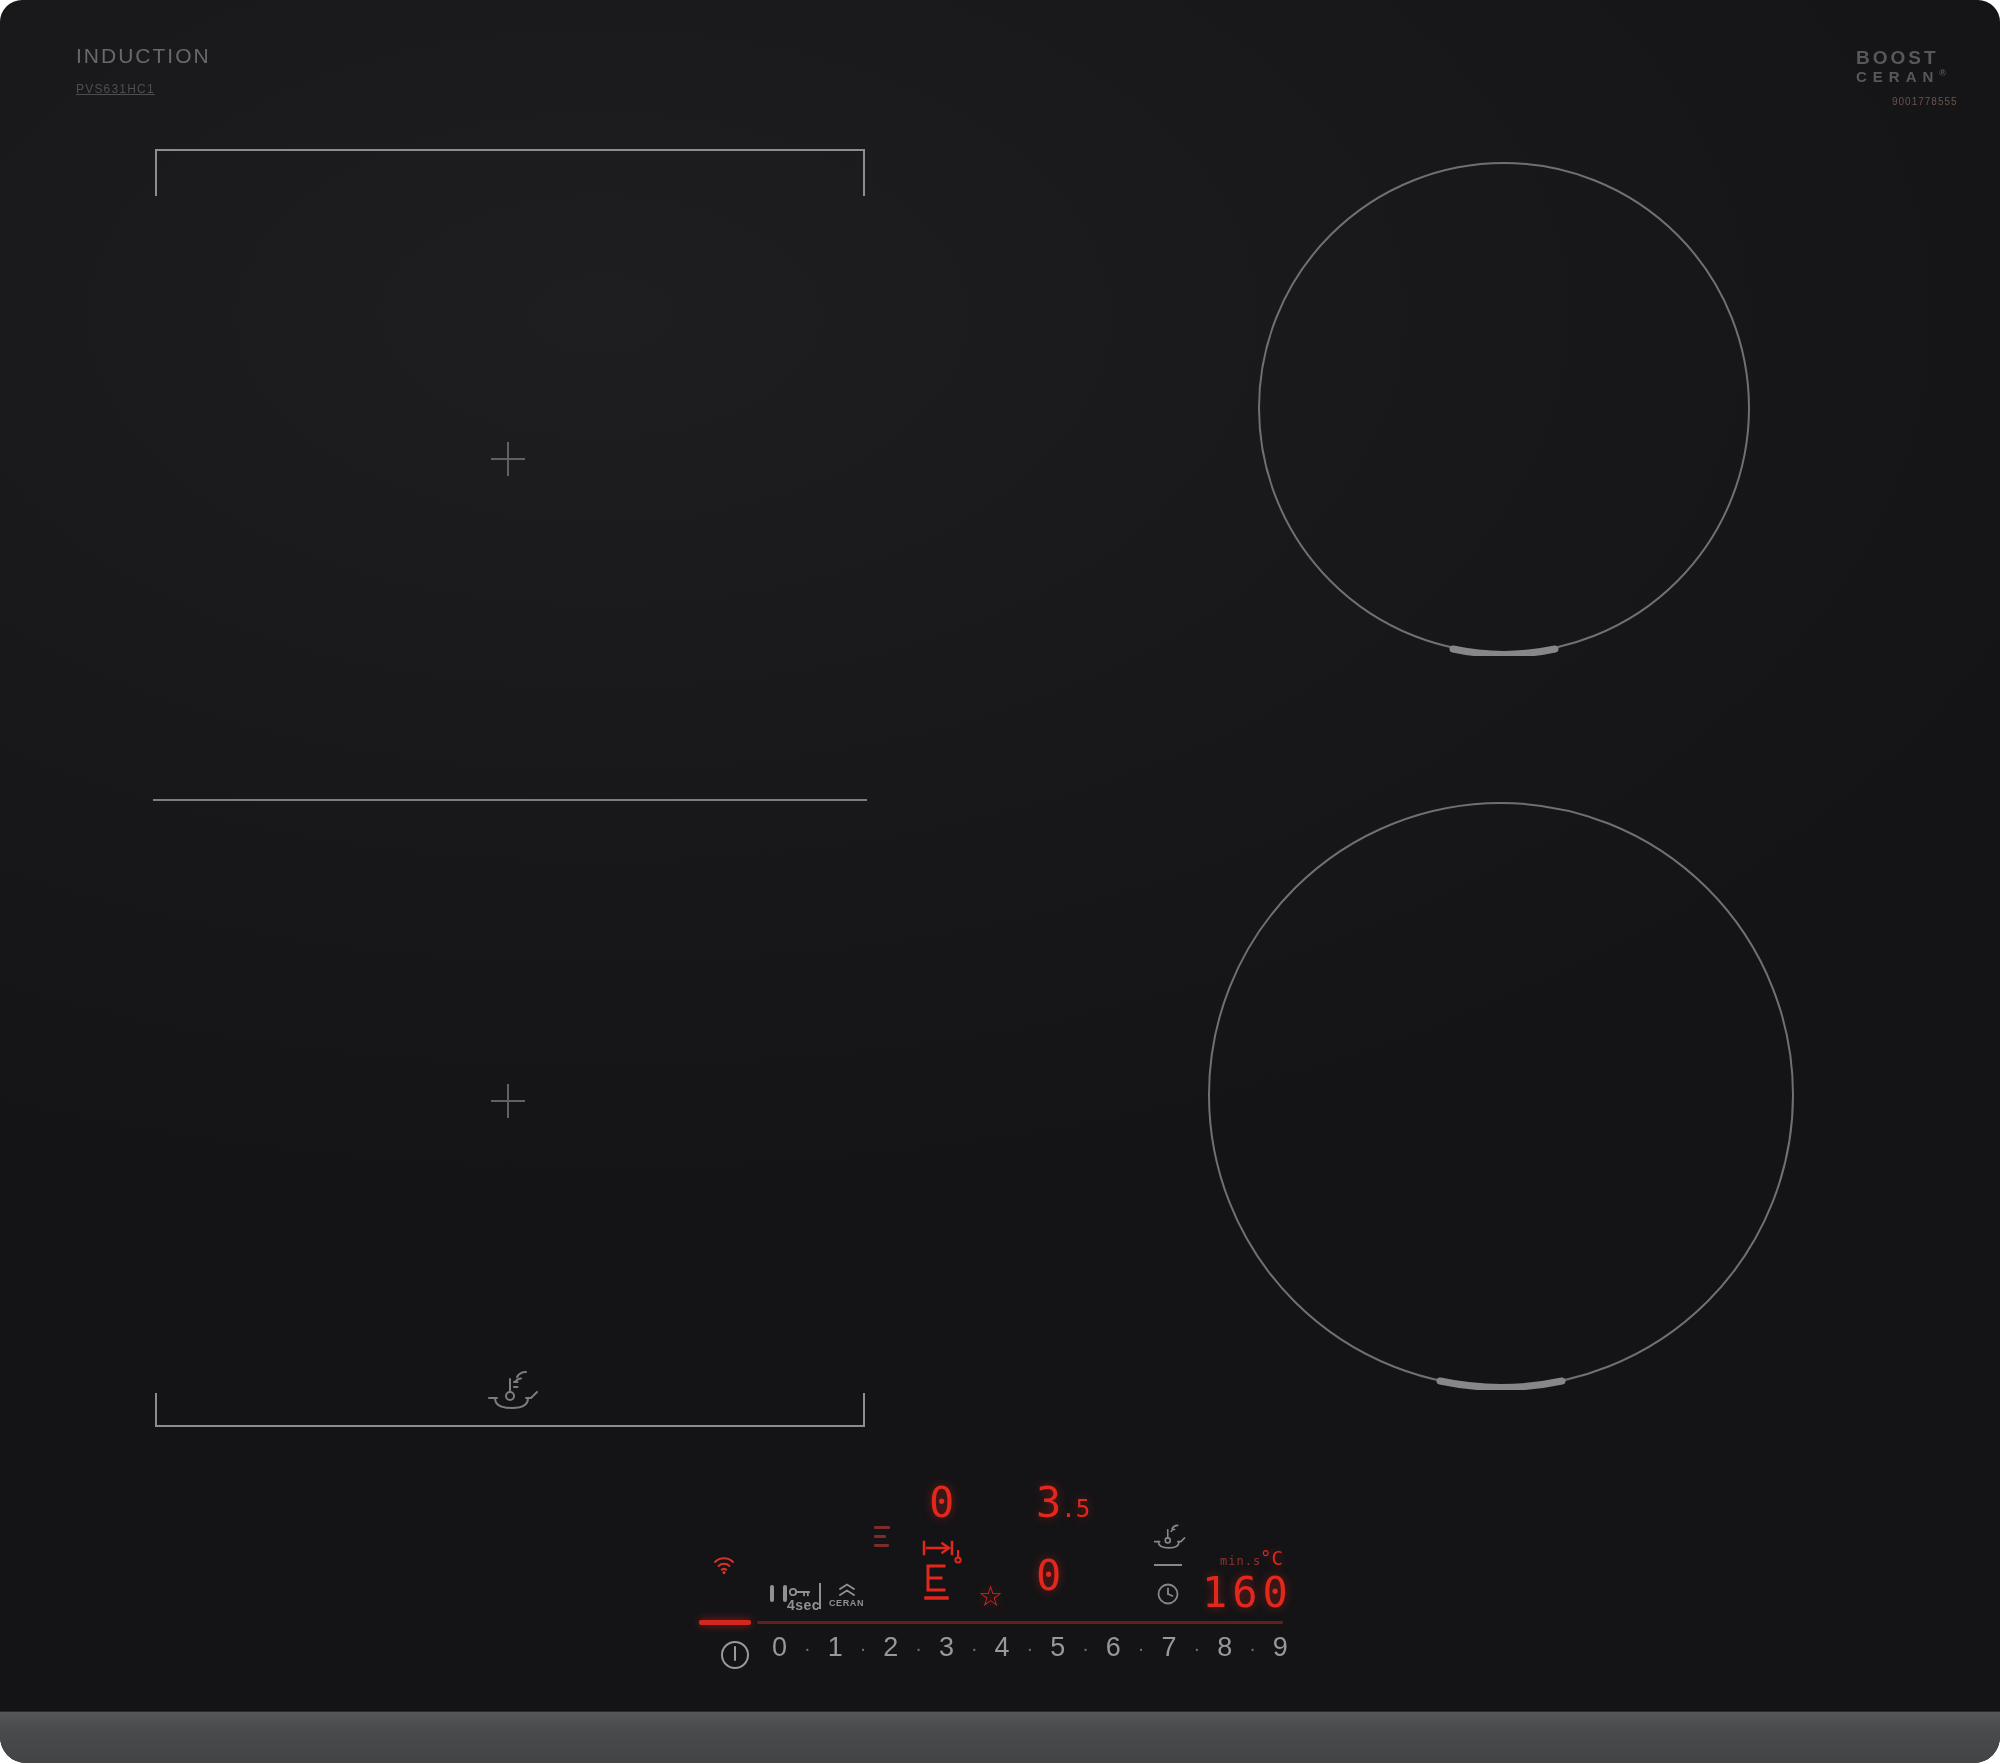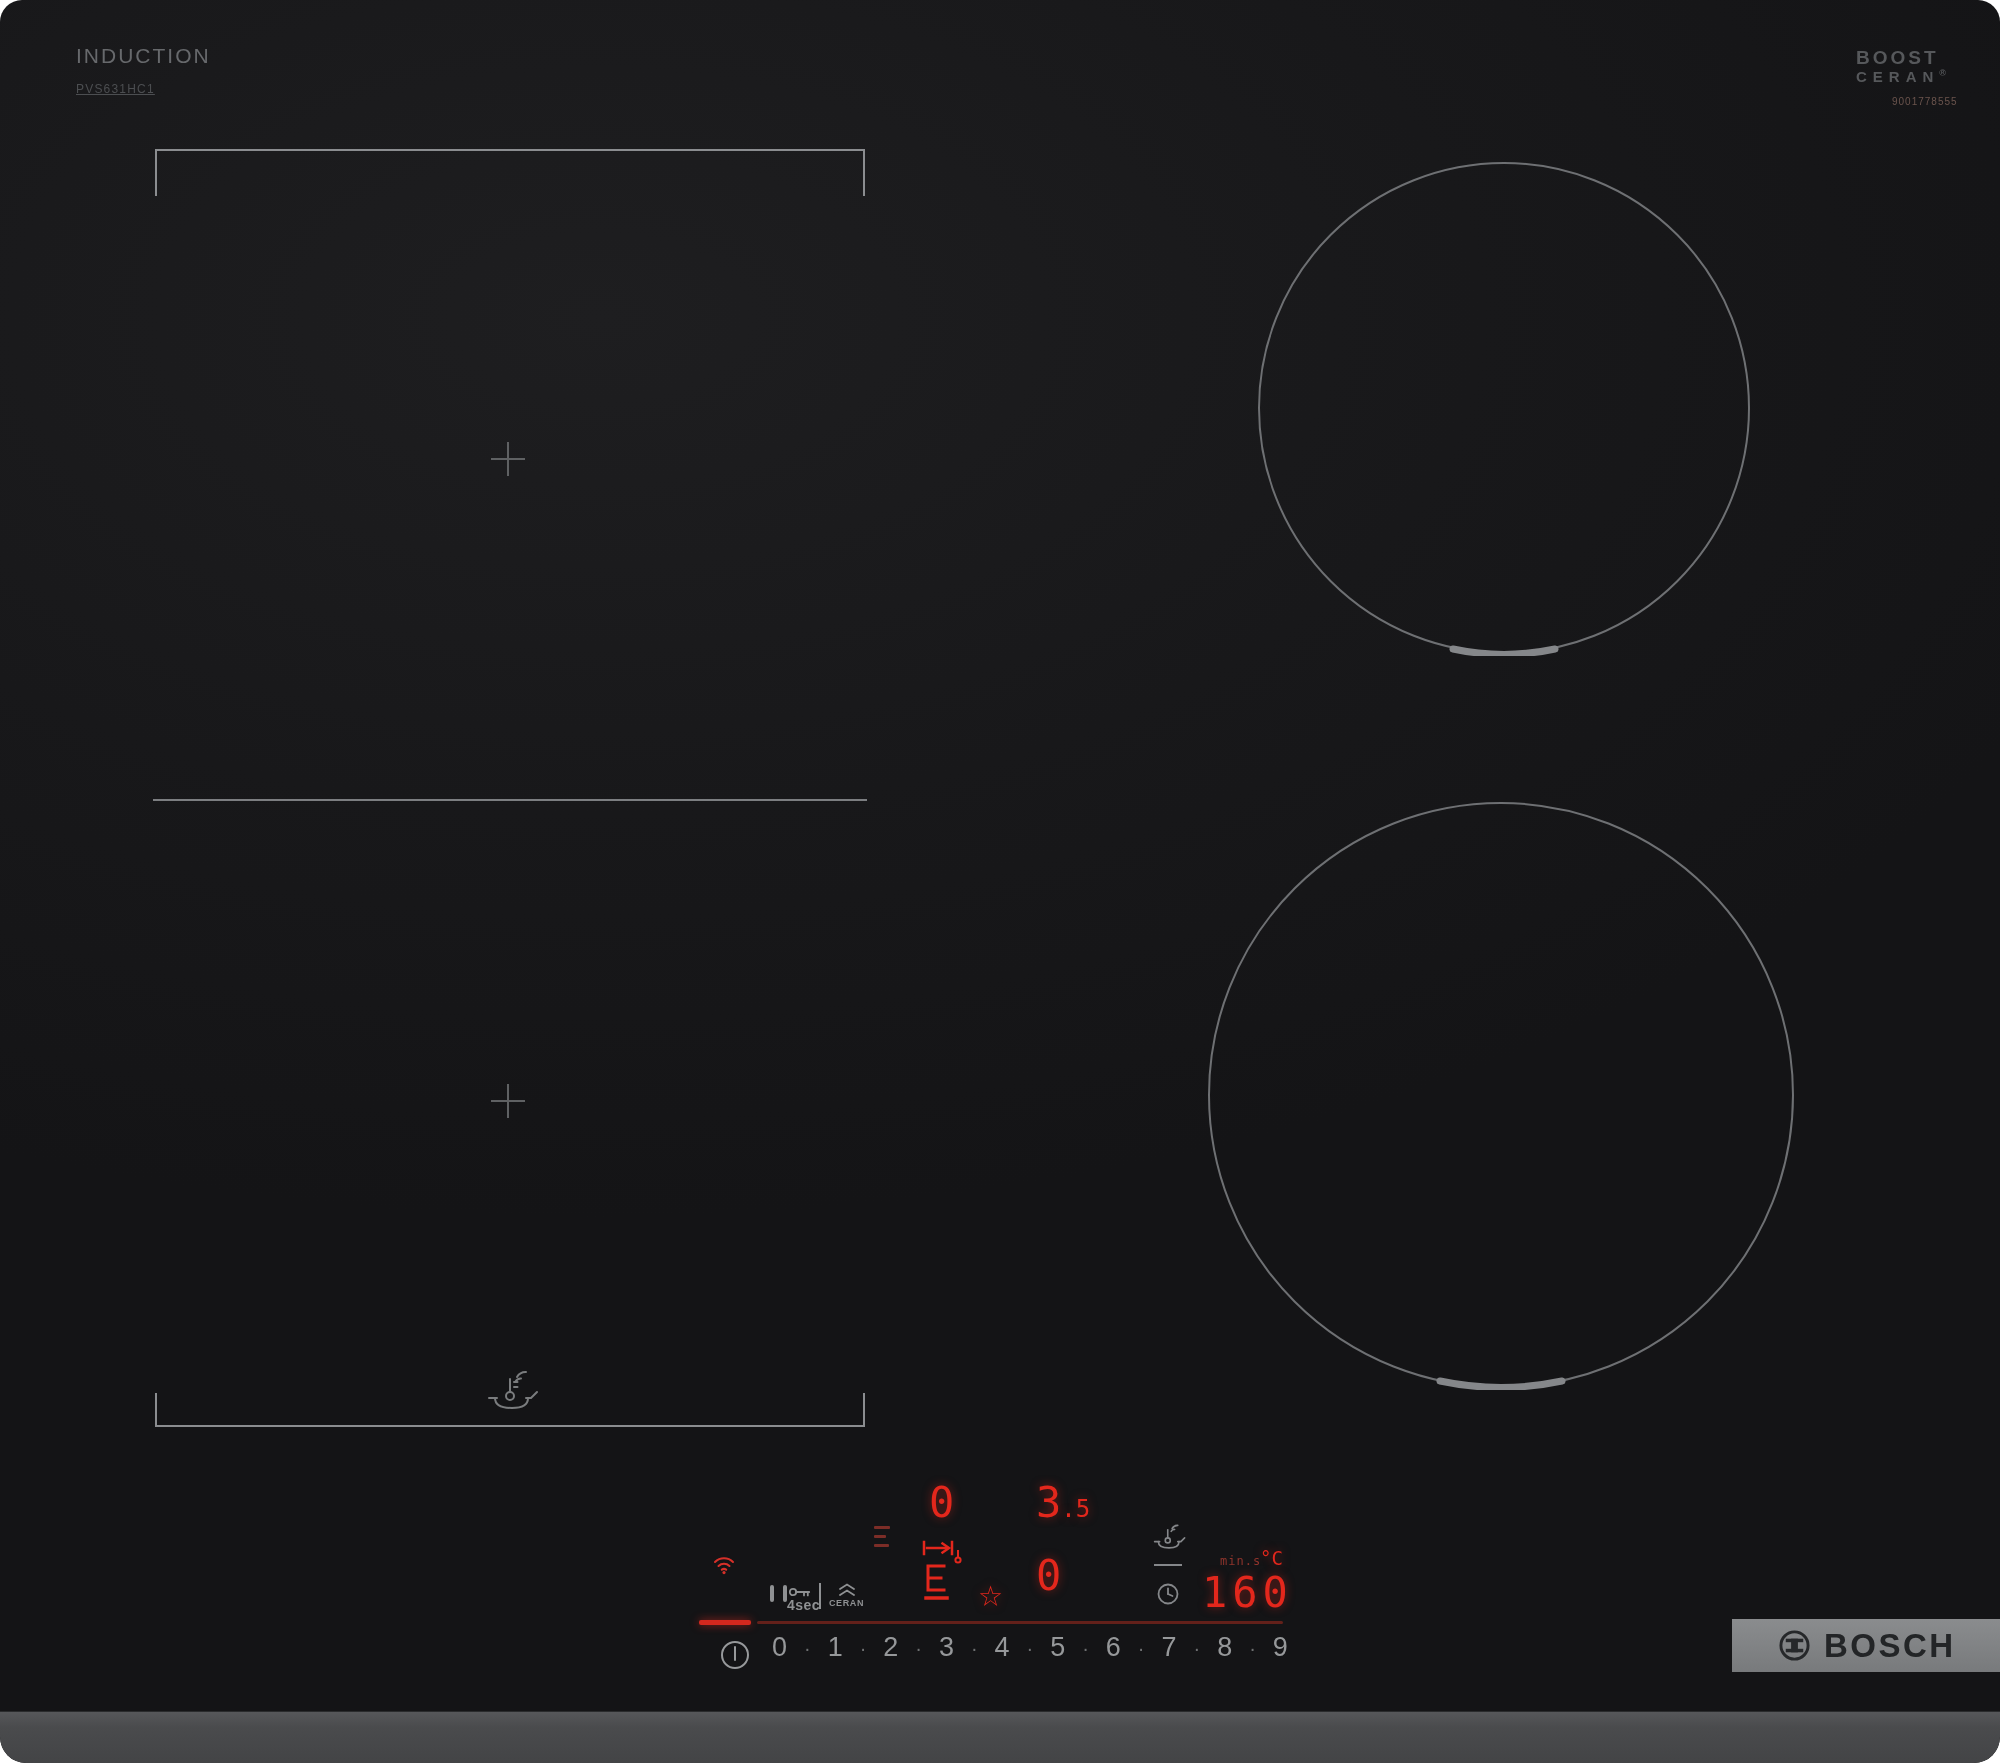--- a/index.html
+++ b/index.html
@@ -211,24 +211,15 @@
     <span class="pdot">·</span>
     <span class="pnum">6</span>
     <span class="pdot">·</span>
     <span class="pnum">7</span>
     <span class="pdot">·</span>
     <span class="pnum">8</span>
     <span class="pdot">·</span>
     <span class="pnum">9</span>
   </div>
 
-  <div class="abs plaque">
-    <svg style="margin-left:46px;" width="33" height="33" viewBox="0 0 34 34">
-      <circle cx="17" cy="17" r="14" fill="none" stroke="#26282a" stroke-width="3"></circle>
-      <rect x="8" y="10" width="18" height="3.6" fill="#26282a"></rect>
-      <rect x="8" y="20.4" width="18" height="3.6" fill="#26282a"></rect>
-      <rect x="13.5" y="10" width="7" height="14" fill="#26282a"></rect>
-    </svg>
-    <div class="bosch-name">BOSCH</div>
-  </div>
 
   <div class="edge-strip"></div>
 </div>
 
 </body></html>

